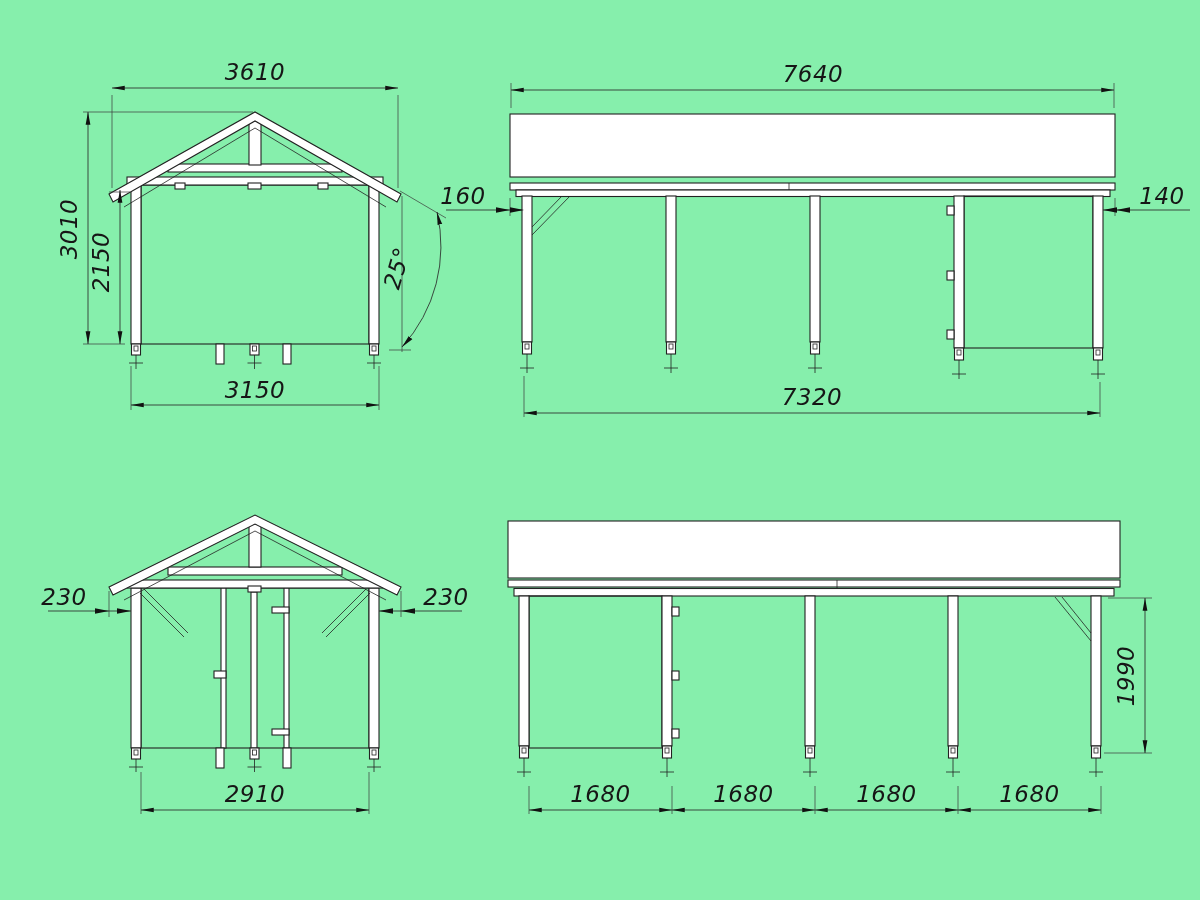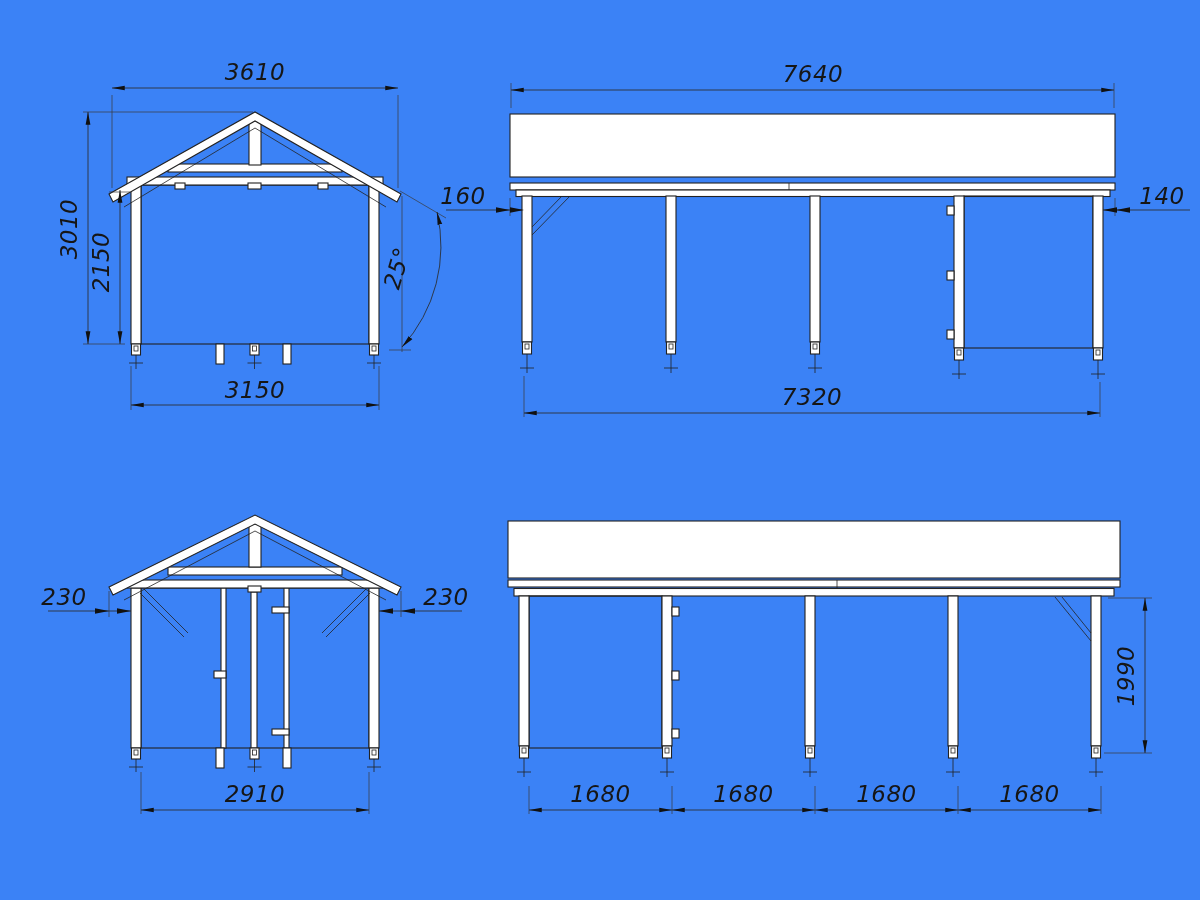--- a/index.html
+++ b/index.html
@@ -1,16 +1,16 @@
 <!DOCTYPE html>
 <html><head>
 <meta charset="utf-8">
 <style>
   html,body{margin:0;padding:0;background:#ffffff;}
-  .stage{width:1200px;height:900px;background:#3b82f6;position:relative;overflow:hidden;}
+  .stage{width:1200px;height:900px;background:#86efac;position:relative;overflow:hidden;}
   svg{display:block;}
   .ln{stroke:#222222;fill:none;stroke-width:1.1;}
   .lnw{stroke:#222222;fill:#ffffff;stroke-width:1.1;}
   .thin{stroke-width:0.8;}
   .dimline{stroke:#2a2a2a;stroke-width:0.85;fill:none;}
   .ext{stroke:#3a3a3a;stroke-width:0.7;fill:none;}
   .arr{fill:#111111;stroke:none;}
   text.dim{font:italic 23px "DejaVu Sans", sans-serif;fill:#161616;letter-spacing:0.5px;}
 </style>
 </head>

